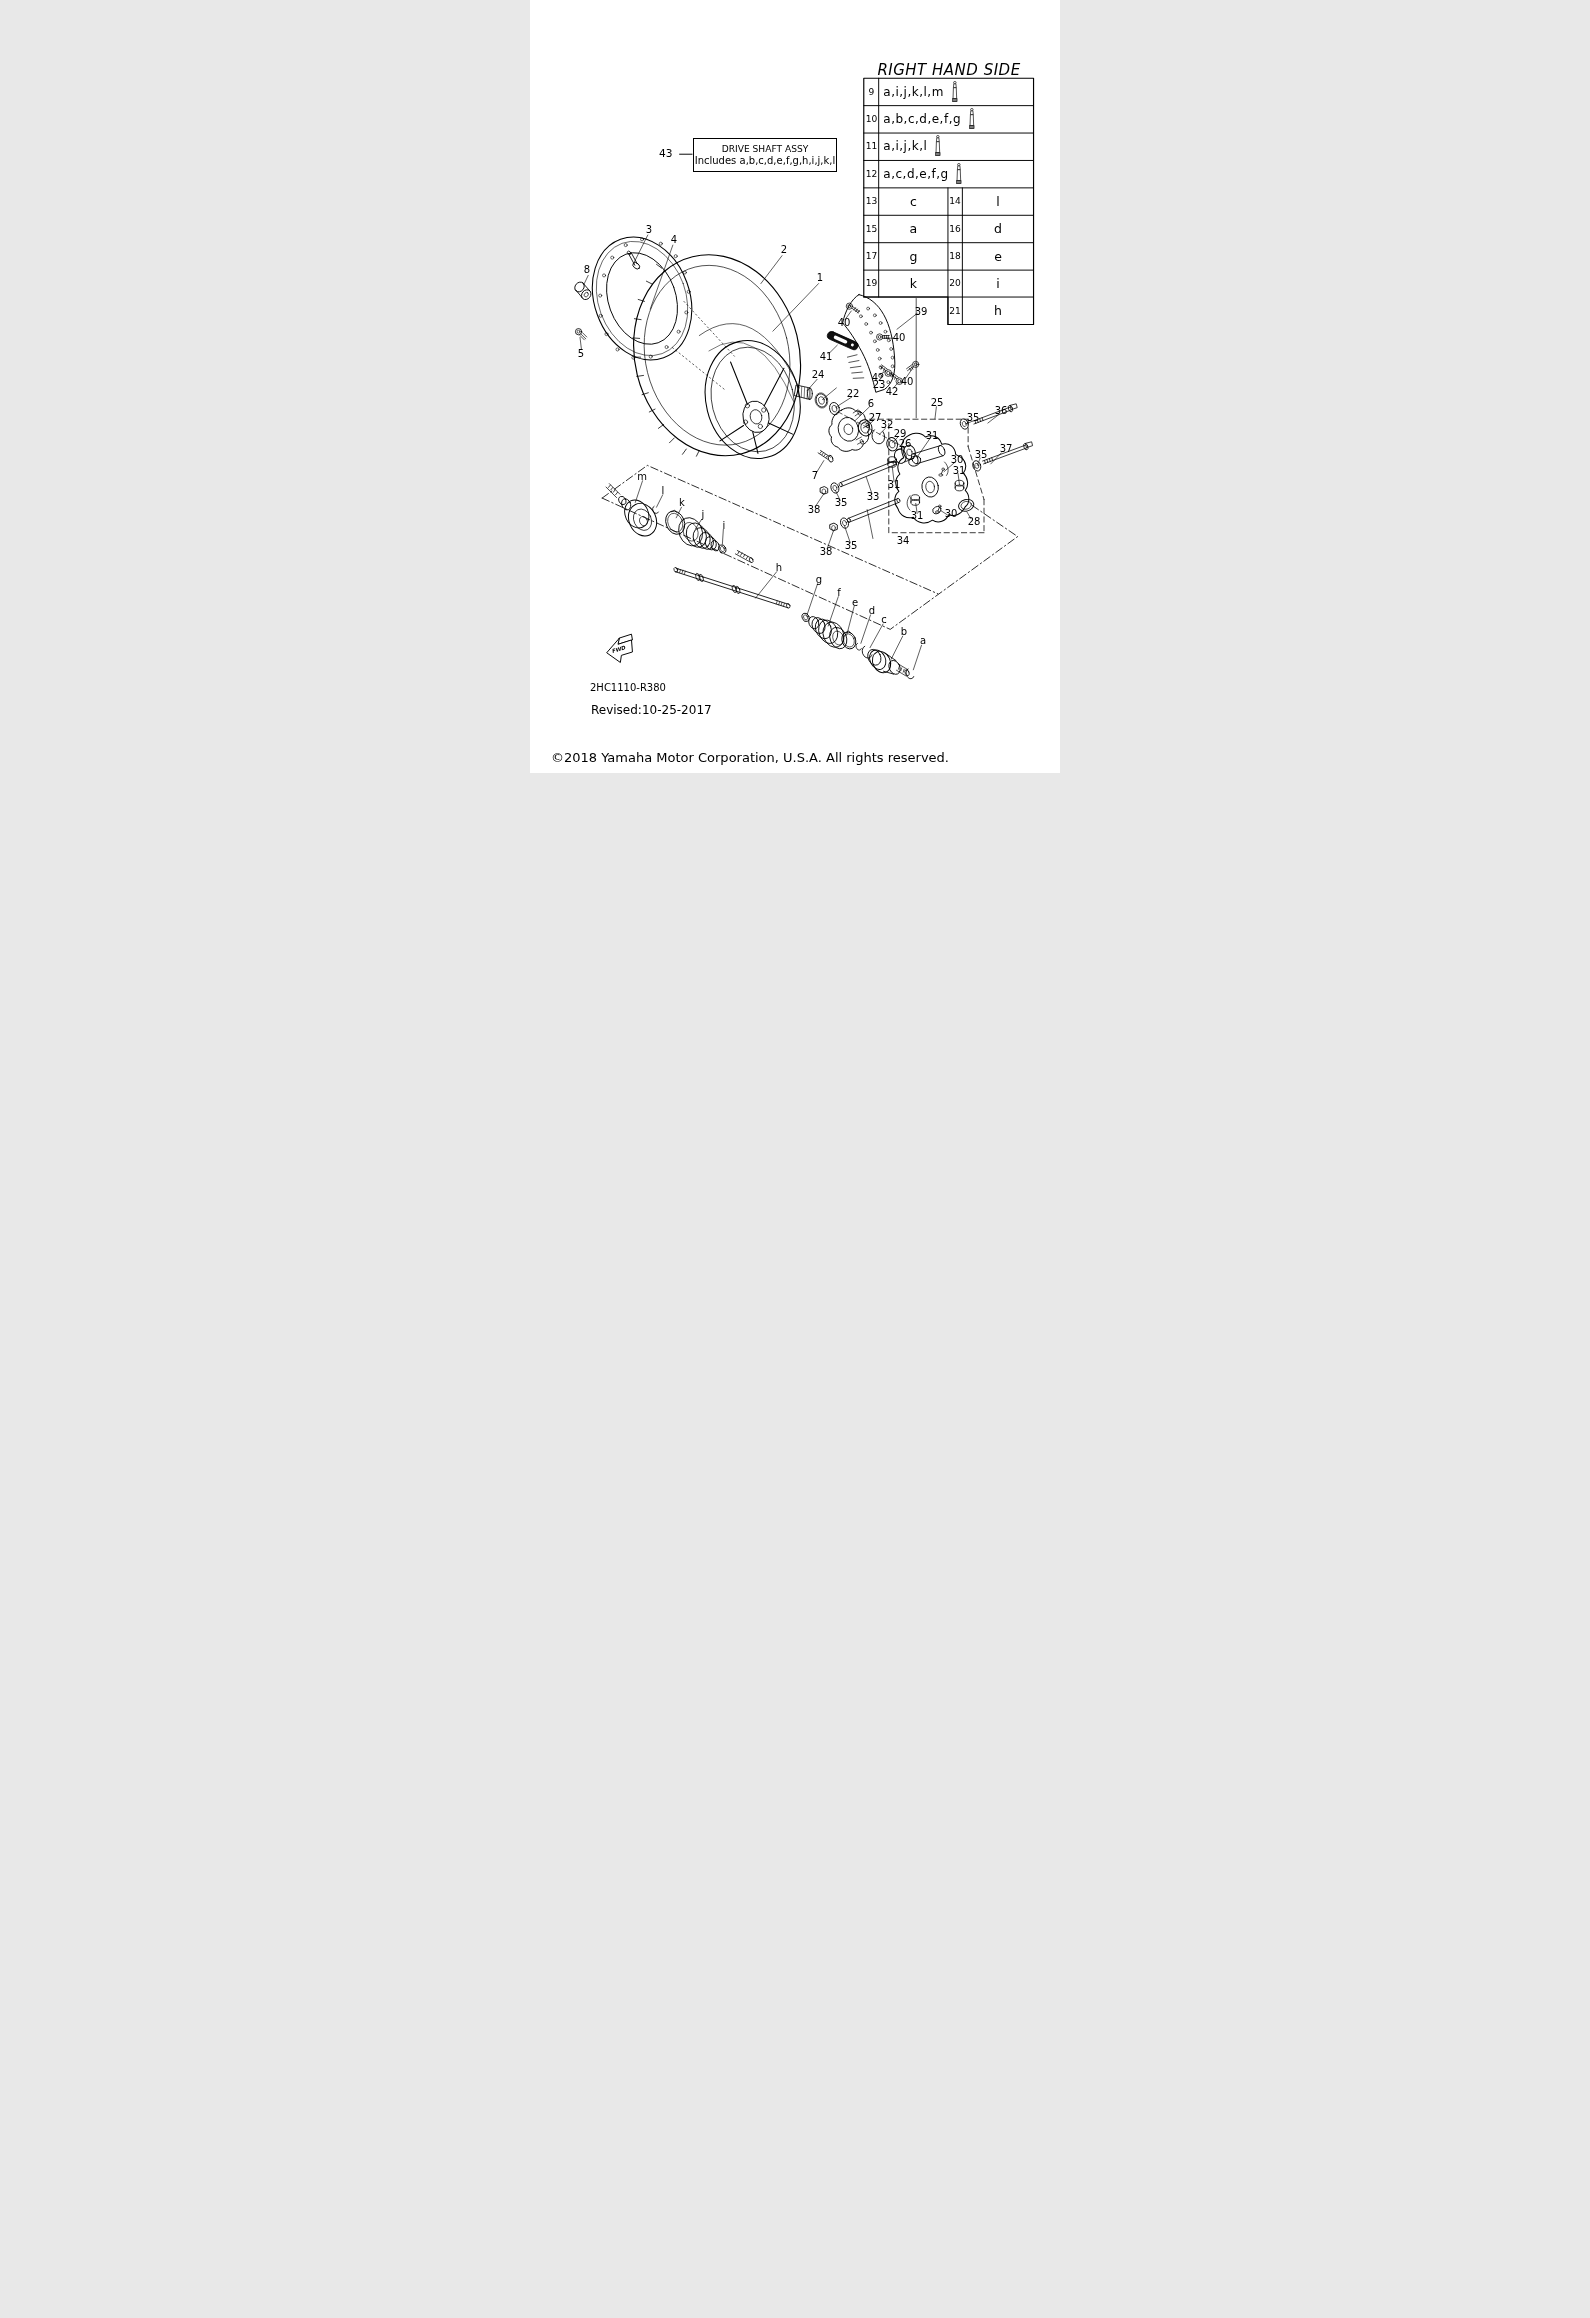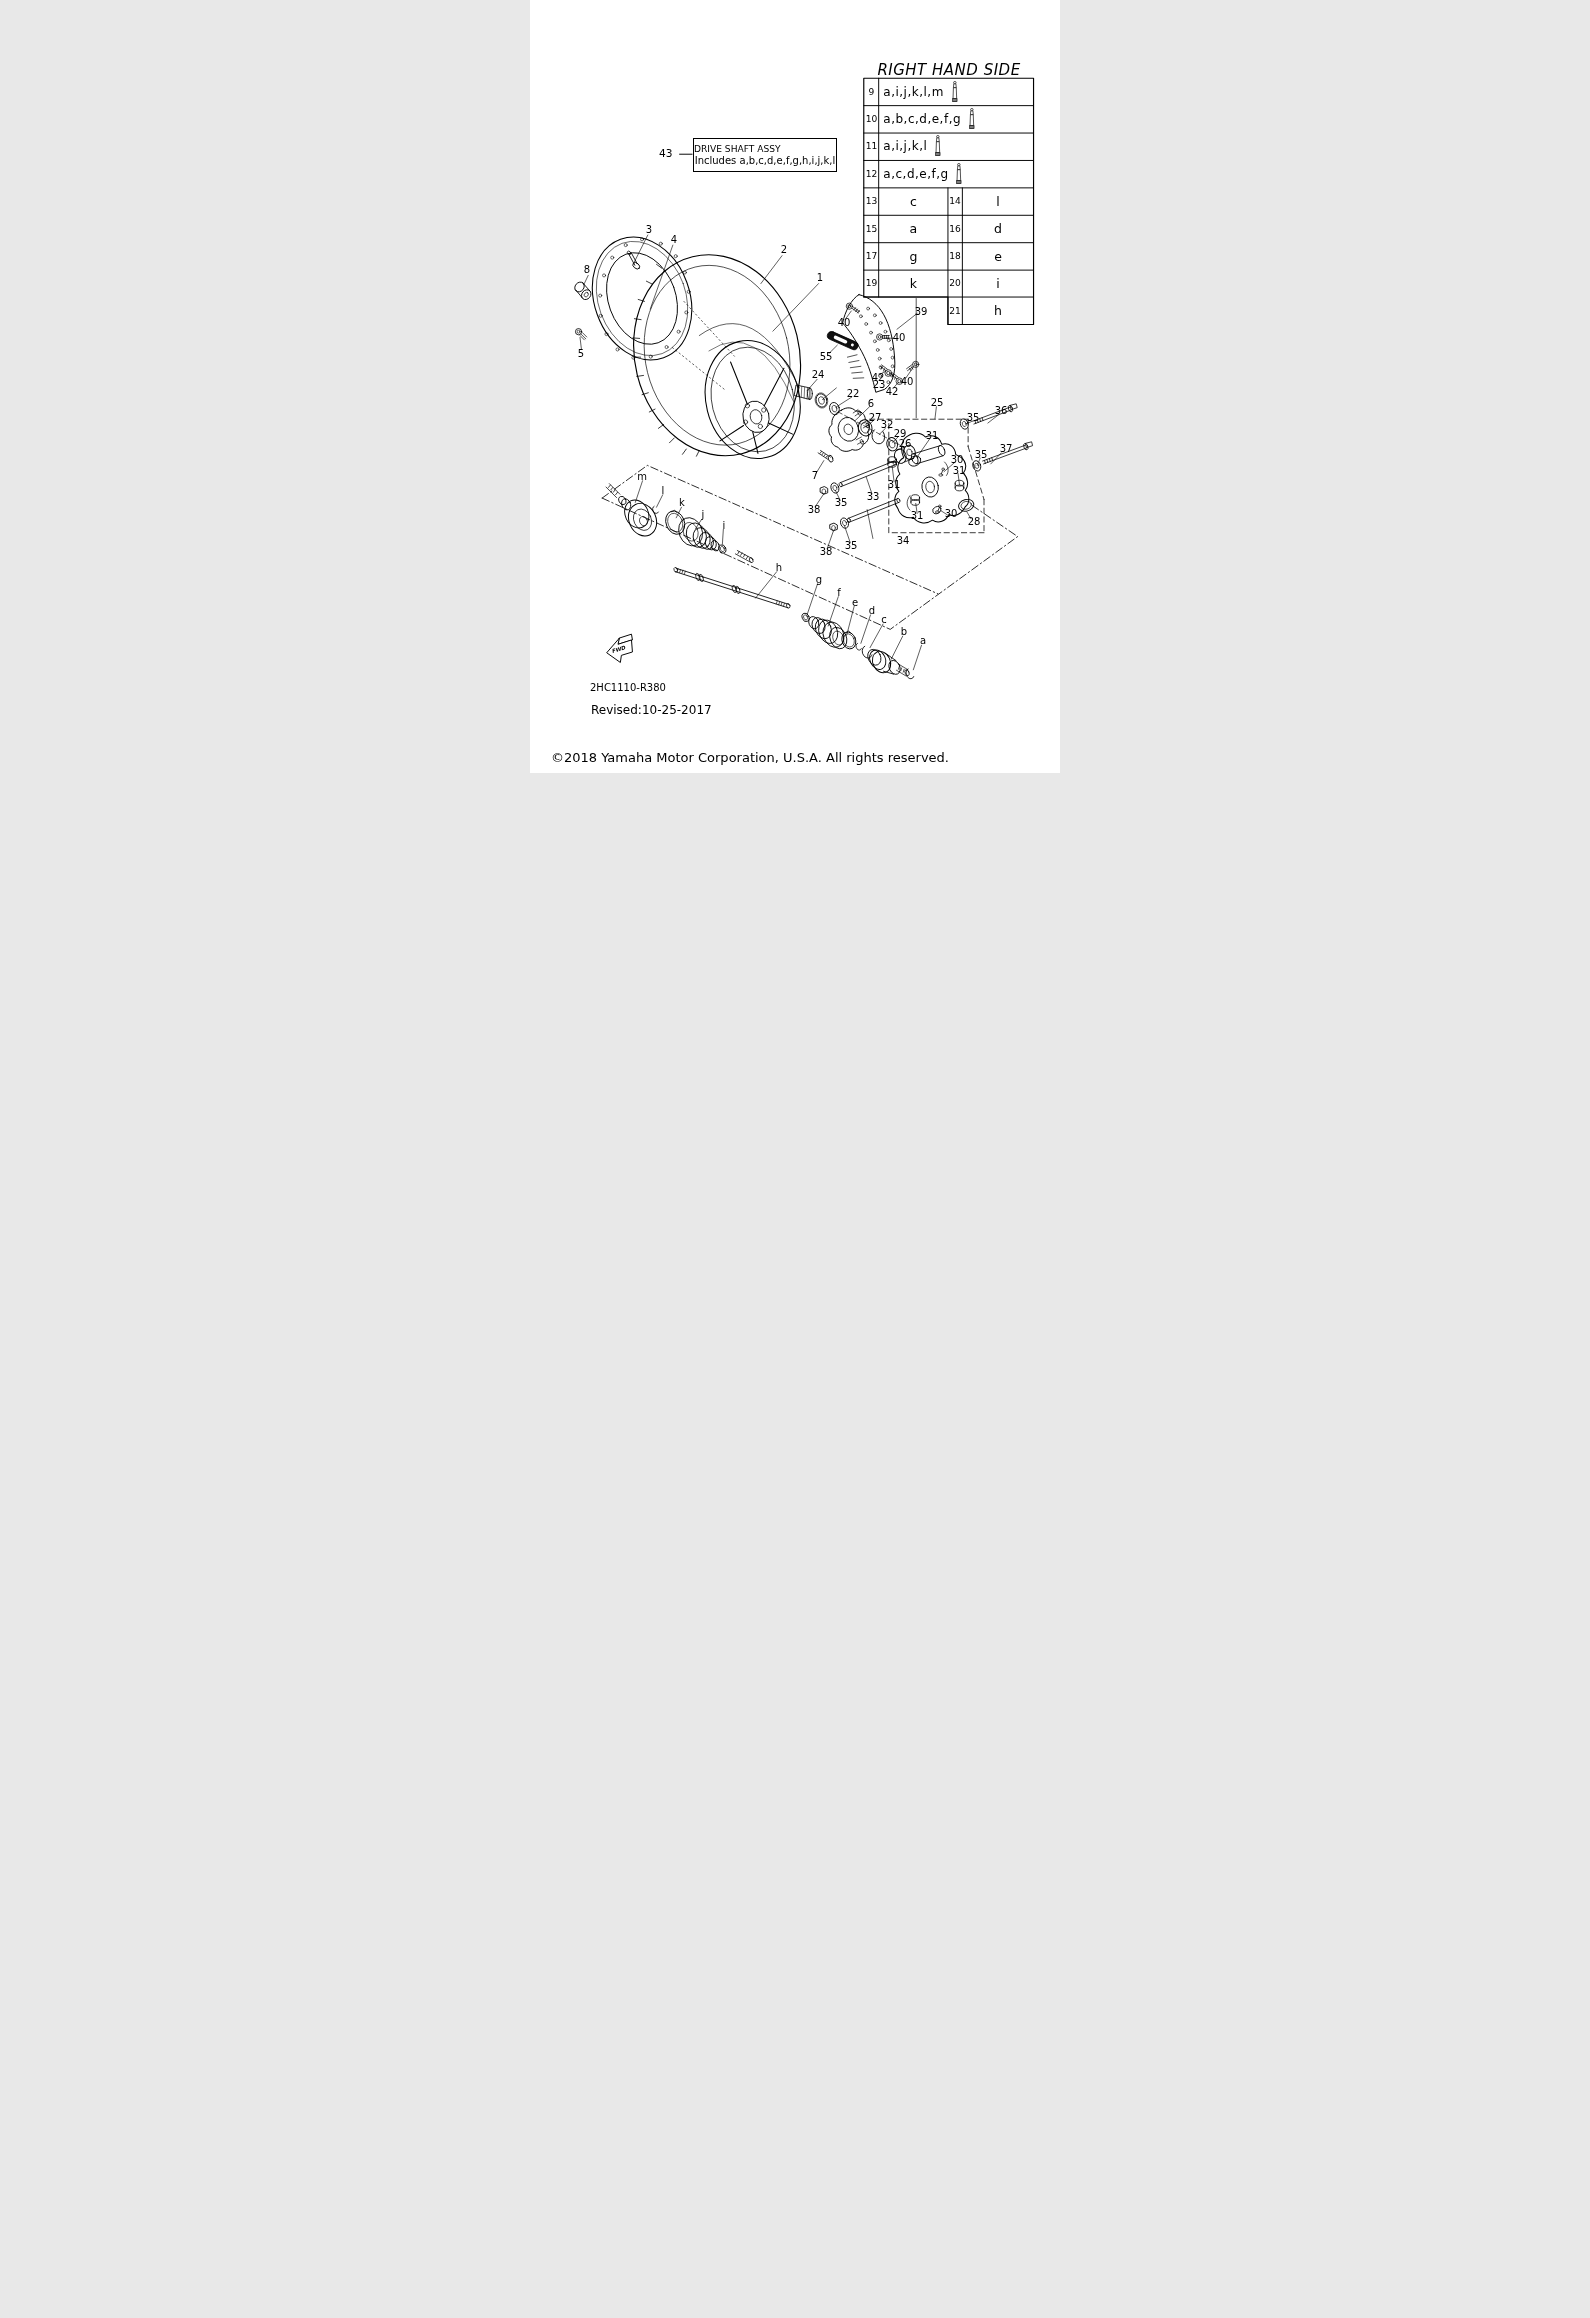--- a/index.html
+++ b/index.html
@@ -14,21 +14,21 @@
   .ncell2{width:14.4px;display:flex;align-items:center;justify-content:center;font-size:9.1px;}
   .vcell-full{flex:1;display:flex;align-items:center;padding-left:4.3px;font-size:12px;letter-spacing:0.5px;}
   .vcell-l{width:69px;display:flex;align-items:center;justify-content:center;font-size:12.5px;}
   .vcell-r{width:72px;display:flex;align-items:center;justify-content:center;font-size:12.5px;}
   .tube{margin-left:6.7px;flex:0 0 auto;}
   #ttitle{position:absolute;left:334px;top:61px;width:170px;text-align:center;
           font-style:italic;font-size:15px;white-space:nowrap;letter-spacing:0.5px;}
   
   #callout{position:absolute;left:163px;top:138px;width:144px;height:34px;border:1.4px solid #000;
            box-sizing:border-box;display:flex;flex-direction:column;justify-content:center;}
-  #callout .c1{font-size:9.1px;}
+  #callout .c1{text-align:center;font-size:9.1px;}
   #callout .c2{text-align:center;font-size:10px;margin-top:1px;}
   #callout43{position:absolute;left:129px;top:147px;font-size:10.6px;}
   
   #code{position:absolute;left:60px;top:682px;font-size:10px;}
   #revised{position:absolute;left:61px;top:703px;font-size:12px;}
   #copyright{position:absolute;left:21px;top:750px;font-size:13px;white-space:nowrap;}
 </style>
 </head>
 <body>
 
@@ -389,21 +389,21 @@
     <div class="plabel" style="left: 51px; top: 354px;">5</div>
 
     <div class="plabel" style="left: 391px; top: 312px;">39</div>
 
     <div class="plabel" style="left: 314px; top: 323px;">40</div>
 
     <div class="plabel" style="left: 369px; top: 338px;">40</div>
 
     <div class="plabel" style="left: 377px; top: 382px;">40</div>
 
-    <div class="plabel" style="left: 296px; top: 357px;">55</div>
+    <div class="plabel" style="left: 296px; top: 357px;">41</div>
 
     <div class="plabel" style="left: 348px; top: 378px;">42</div>
 
     <div class="plabel" style="left: 362px; top: 392px;">42</div>
 
     <div class="plabel" style="left: 288px; top: 375px;">24</div>
 
     <div class="plabel" style="left: 307px; top: 385px; margin-left: 42px;">23</div>
 
     <div class="plabel" style="left: 323px; top: 394px;">22</div>

